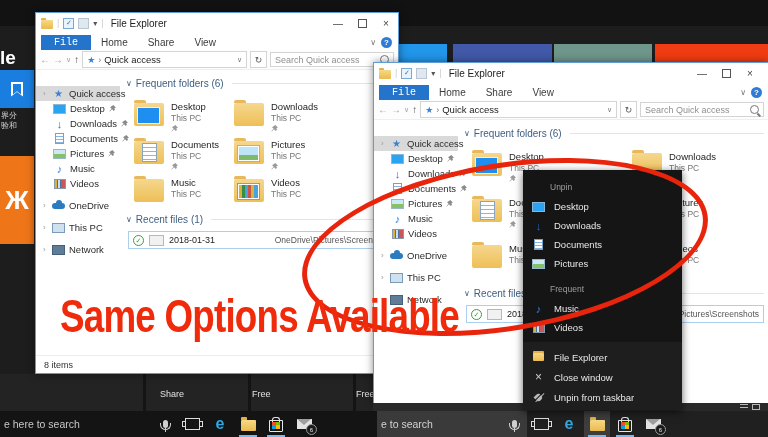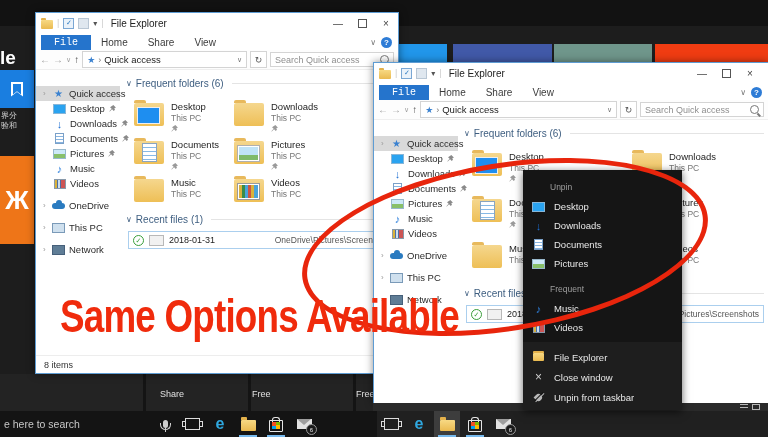--- a/index.html
+++ b/index.html
@@ -716,20 +716,24 @@
       </div>
     </div>
   </div>
 
   <div class="strip">
     <span class="vt1"></span>
     <span class="vt2"></span>
   </div>
 
   <div class="tb-r">
+    <div class="tb-search">
+      <span class="txt">e to search</span>
+      <span class="mic"></span>
+    </div>
     <span class="tb-btn">
         <span class="tb-task"></span>
       </span>
     <span class="tb-btn">
         <span class="tb-edge">e</span>
       </span>
     <span class="tb-btn run hl">
         <span class="tb-folder"></span>
       </span>
     <span class="tb-btn run">

